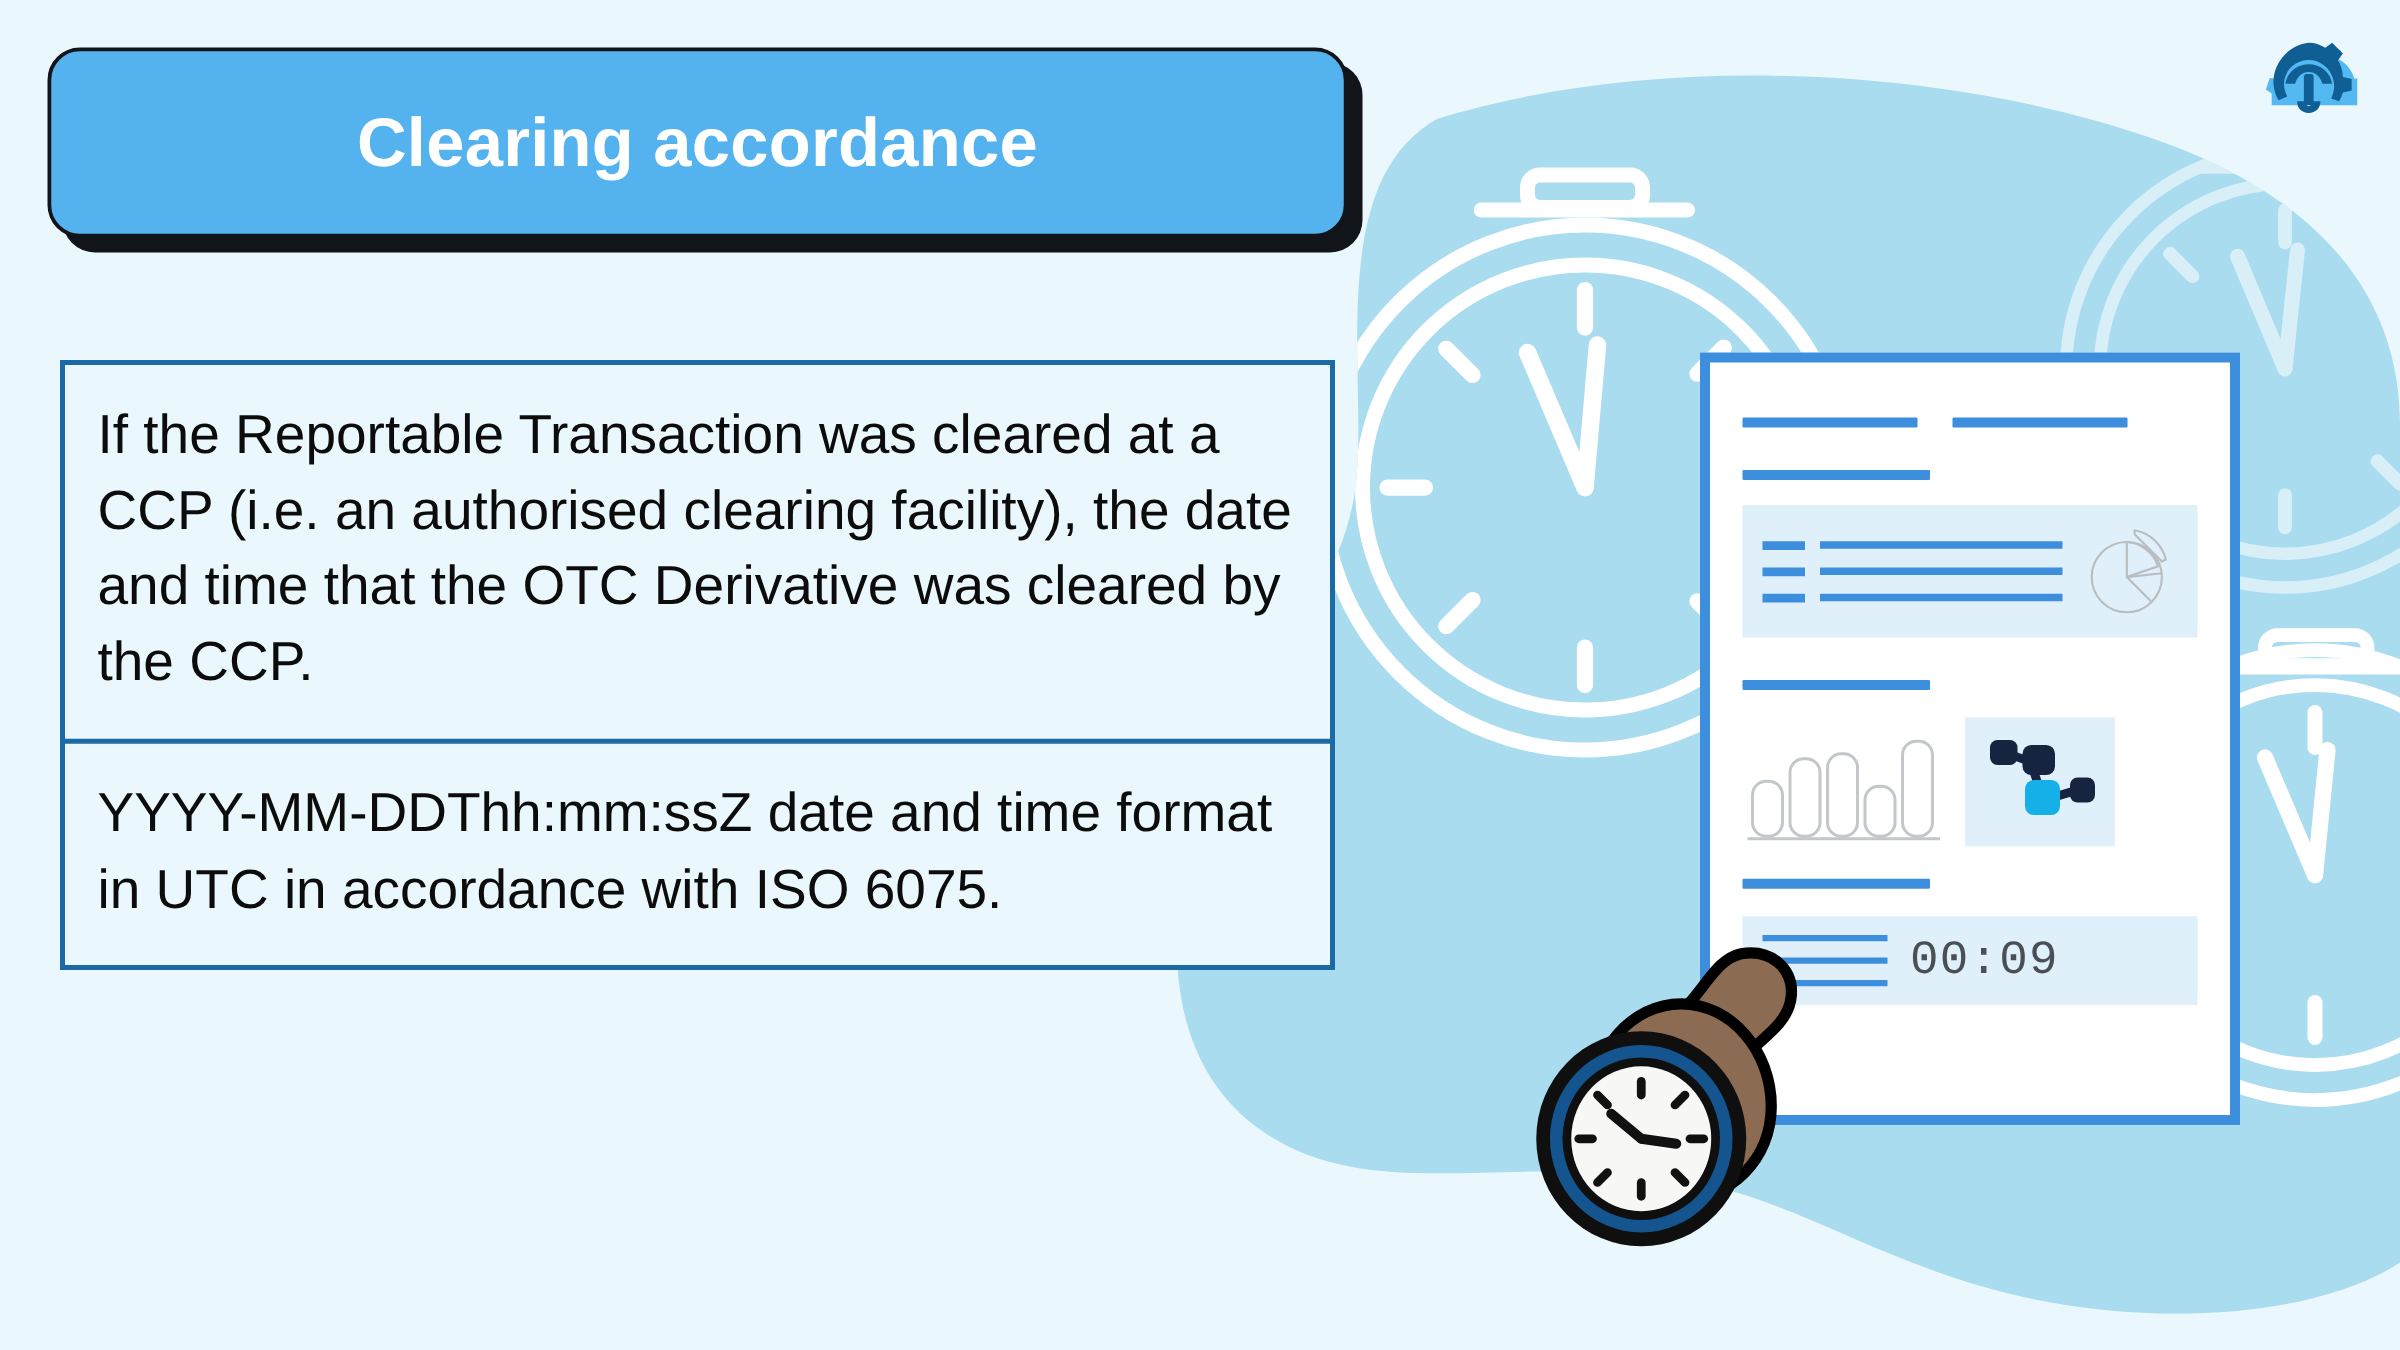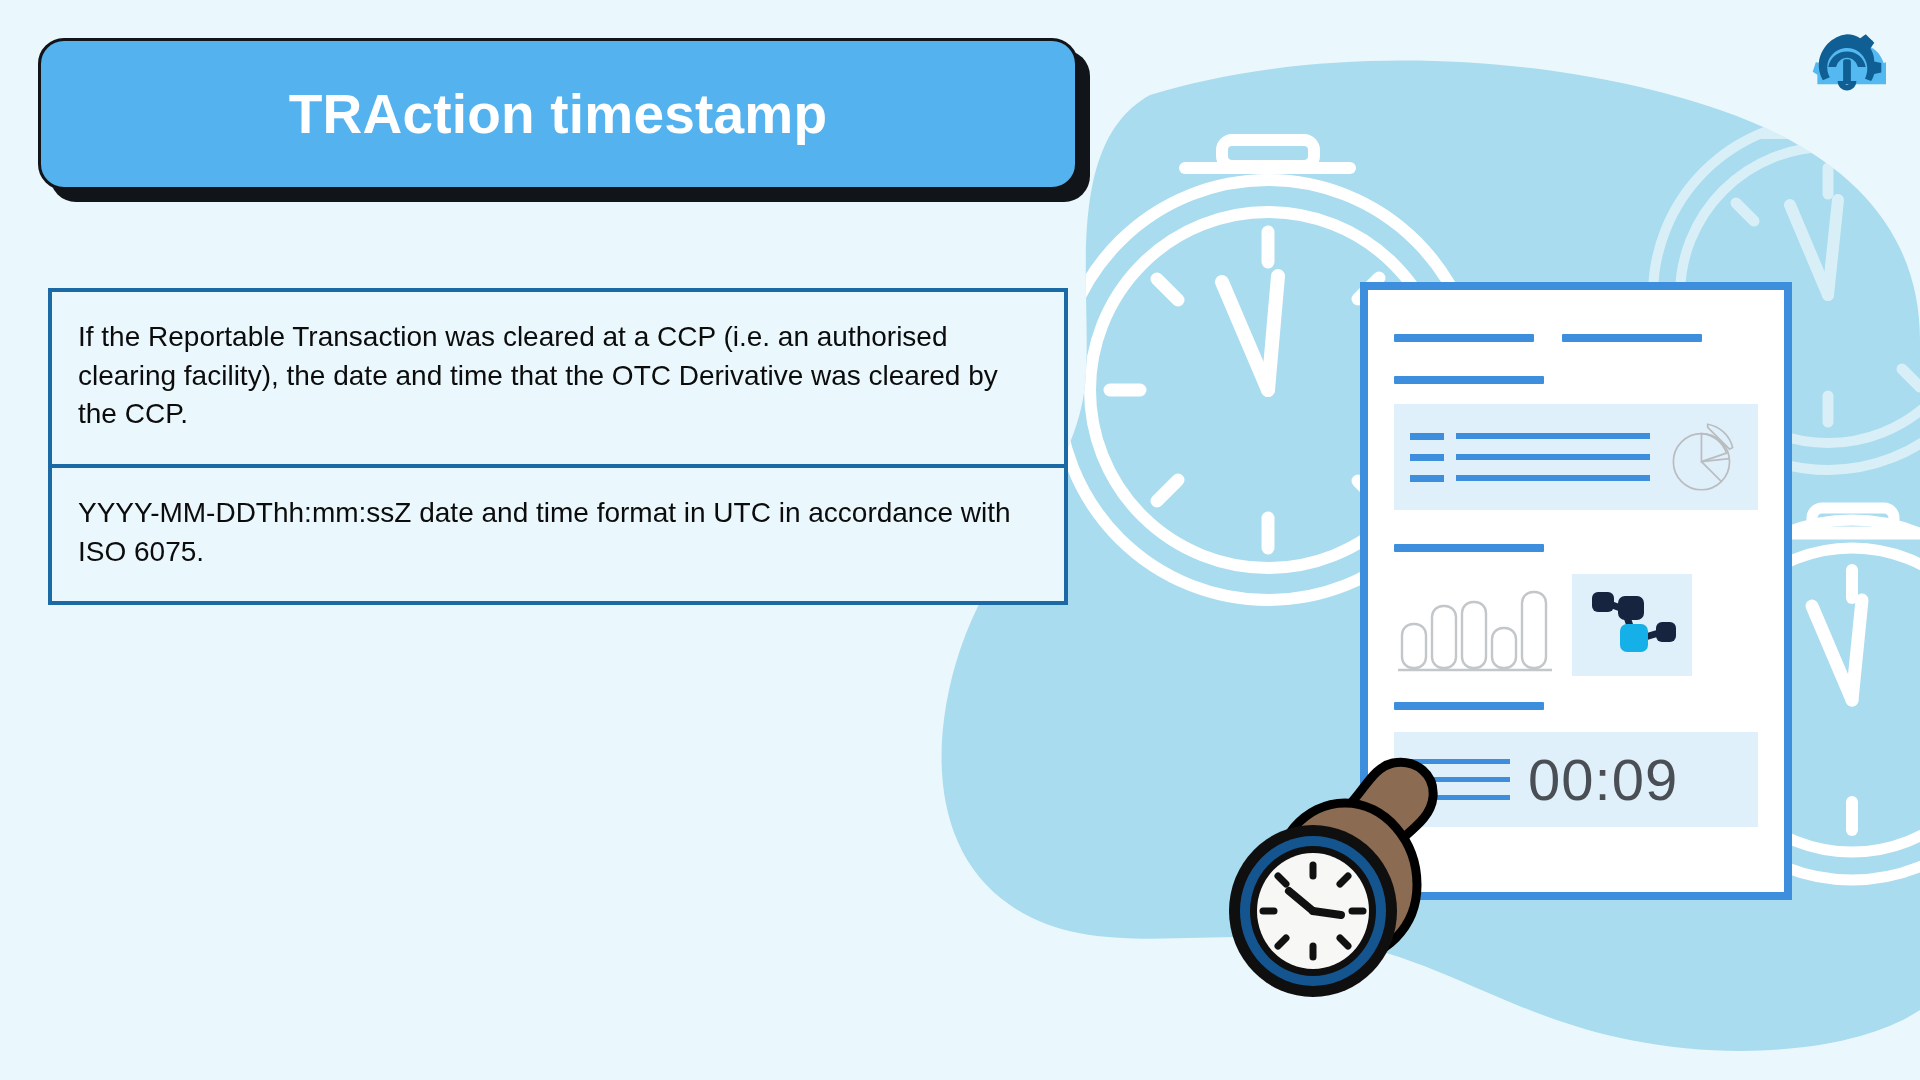--- a/index.html
+++ b/index.html
@@ -56,21 +56,21 @@
     left:48px; top:288px;
     width:1020px;
     border:4px solid #1b6aa5;
     background:#eaf7fc;
   }
   .card-block {
     padding:26px 26px 30px 26px;
   }
   .card-block p {
     color:#0c0c0c;
-    font-size:28px;
+    font-size:44px;
     line-height:1.38;
     font-weight:400;
   }
   #card-divider {
     height:4px;
     background:#1b6aa5;
     width:100%;
   }
 
   
@@ -117,24 +117,24 @@
     background:#e0f0fb;
     margin-top:22px;
     padding:14px 16px;
     display:flex;
     align-items:center;
     gap:18px;
   }
   #timer-lines { display:flex; flex-direction:column; gap:13px; width:100px; }
   #timer-lines div { height:5px; background:#3d8edd; }
   #timer-text {
-    font-size:58px;
+    font-size:38px;
     color:#4a4f55;
     letter-spacing:1px;
-    font-family:Liberation Sans, sans-serif;
+    font-family:Liberation Mono, monospace;
     font-weight:400;
   }
 
   
   #stamp { position:absolute; left:1195px; top:745px; width:300px; height:290px; }
 </style>
 </head>
 <body>
 
 <div id="stage">
@@ -215,21 +215,21 @@
         </g>
         <path d="M1852,700 L1812,606" stroke-width="13"></path>
         <path d="M1852,700 L1862,600" stroke-width="13"></path>
       </g>
     </g>
   </svg>
 
   <div id="title-banner">
     <div id="title-shadow"></div>
     <div id="title-plate">
-      <span id="title-text">TRAction timestamp</span>
+      <span id="title-text">Clearing accordance</span>
     </div>
   </div>
 
   <div id="logo">
     <svg id="logo-mark" viewBox="0 0 100 100">
 
       <path d="M12,60 L6,56 L10,44 L19,45 C22,36 28,29 36,25 L34,16 L46,11 L52,19
                C56,18 61,18 65,19 L71,11 L83,16 L81,25 C89,29 94,36 97,45
                L100,44 L100,72 L12,72 Z" fill="#4db5f0" opacity=".95"></path>
 

